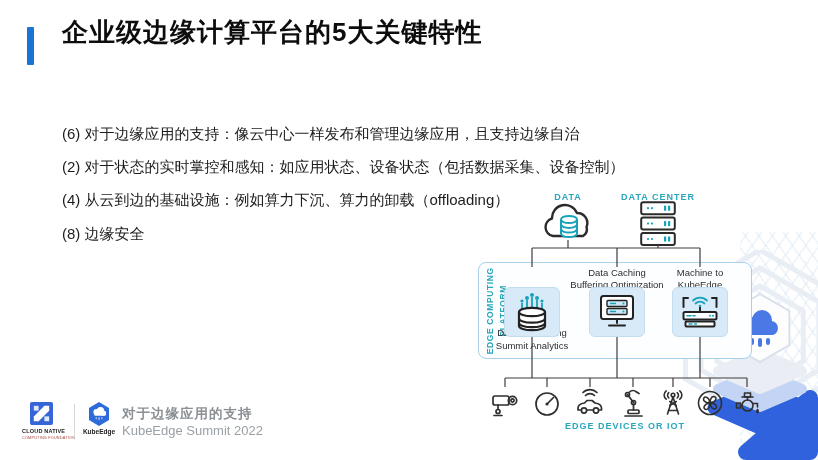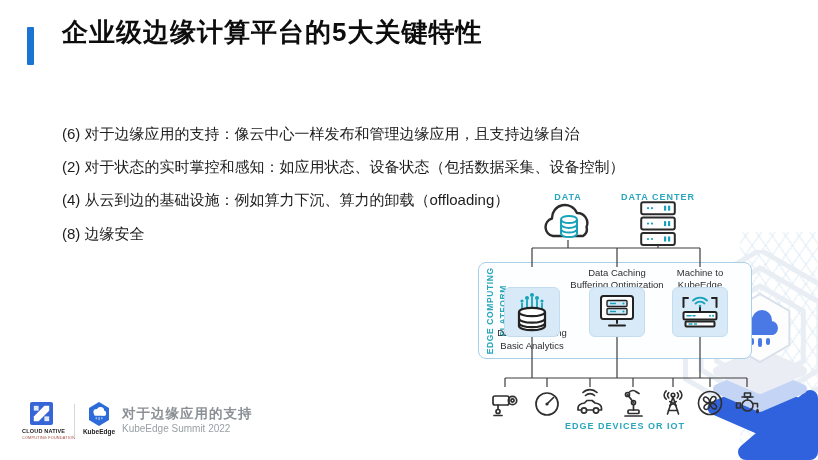--- a/index.html
+++ b/index.html
@@ -44,21 +44,21 @@
   .corner-deco { position:absolute; right:0; bottom:0; }
 
   
   .cncf-logo { position:absolute; left:30px; top:402px; }
   .cncf-line1 { position:absolute; left:22px; top:428px; width:40px; text-align:center; font-size:5.5px; font-weight:bold; color:#1a1a1a; letter-spacing:.2px; white-space:nowrap; }
   .cncf-line2 { position:absolute; left:22px; top:436px; width:40px; text-align:center; font-size:3.8px; color:#a5443c; letter-spacing:.2px; white-space:nowrap; }
   .footer-divider { position:absolute; left:74px; top:404px; width:1px; height:34px; background:#d6d6d6; }
   .kubeedge-logo { position:absolute; left:87px; top:401px; }
   .kubeedge-label { position:absolute; left:80px; top:428px; width:38px; text-align:center; font-size:6.5px; font-weight:bold; color:#222; }
   .summit-cn { position:absolute; left:122px; top:405px; font-size:13.5px; font-weight:bold; color:#8b9095; letter-spacing:1px; }
-  .summit-en { position:absolute; left:122px; top:423px; font-size:10px; color:#9aa0a5; }
+  .summit-en { position:absolute; left:122px; top:423px; font-size:13px; color:#9aa0a5; }
 </style>
 </head>
 <body>
 
 <div class="slide">
 
   <div class="title-bar"></div>
   <div class="page-title">企业级边缘计算平台的5大关键特性</div>
 
   <div class="bullet b0">(6) 对于边缘应用的支持：像云中心一样发布和管理边缘应用，且支持边缘自治</div>
@@ -226,21 +226,21 @@
         </g>
         <rect x="4.5" y="18" width="33" height="7.5" rx="1.5" fill="#fff" stroke="#222" stroke-width="2"></rect>
         <path d="M8 21.7 h4 M14 21.7 h2" stroke="#18a2ba" stroke-width="1.6" stroke-linecap="round"></path>
         <circle cx="31" cy="21.7" r="1" fill="#18a2ba"></circle>
           <circle cx="34" cy="21.7" r="1" fill="#18a2ba"></circle>
         <rect x="6.5" y="27.5" width="29" height="5" rx="1" fill="#fff" stroke="#222" stroke-width="2"></rect>
         <path d="M10 30 h3 M15.5 30 h2" stroke="#18a2ba" stroke-width="1.4" stroke-linecap="round"></path>
       </svg>
     </div>
 
-    <div class="basic-analytics">Basic Analytics</div>
+    <div class="basic-analytics">Summit Analytics</div>
 
     <svg class="device d0" width="30" height="30" viewBox="0 0 30 30">
       <g fill="none" stroke="#2f2f2f" stroke-width="1.7" stroke-linecap="round" stroke-linejoin="round">
         <rect x="3" y="8" width="16" height="9" rx="2"></rect>
         <circle cx="22.5" cy="12.5" r="4.2"></circle>
           <circle cx="22.5" cy="12.5" r="1.6"></circle>
         <path d="M8 17 v4"></path>
           <circle cx="8" cy="23.5" r="2"></circle>
           <path d="M4 27.5 h8"></path>
       </g>

